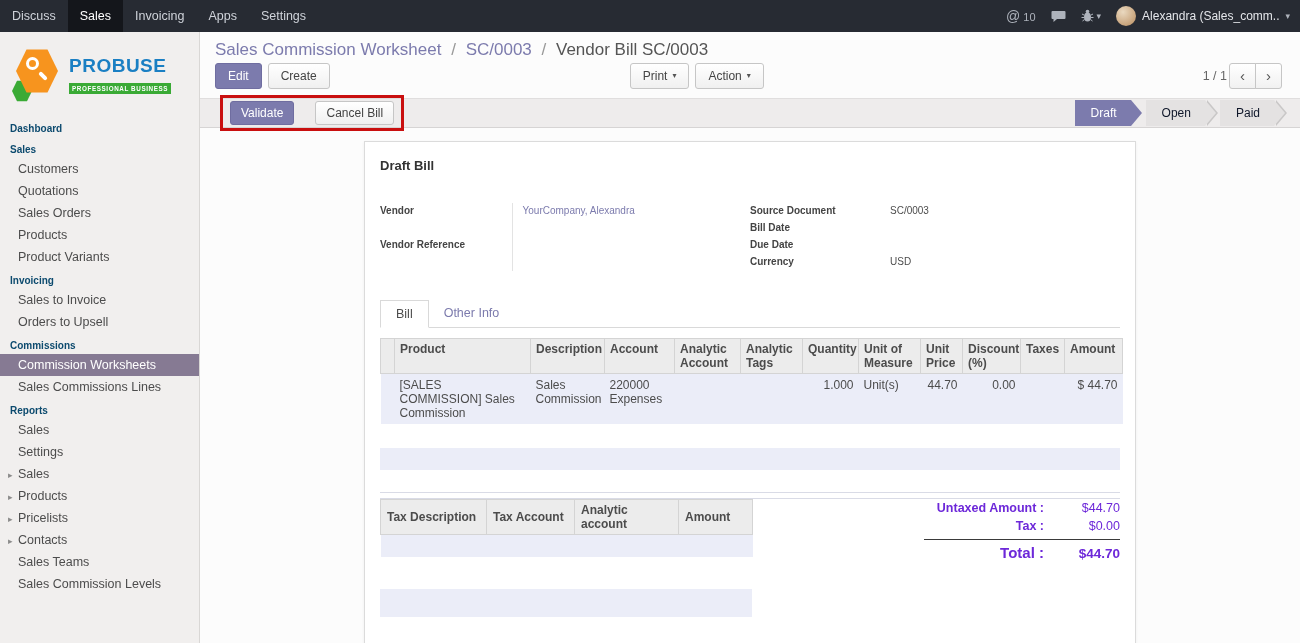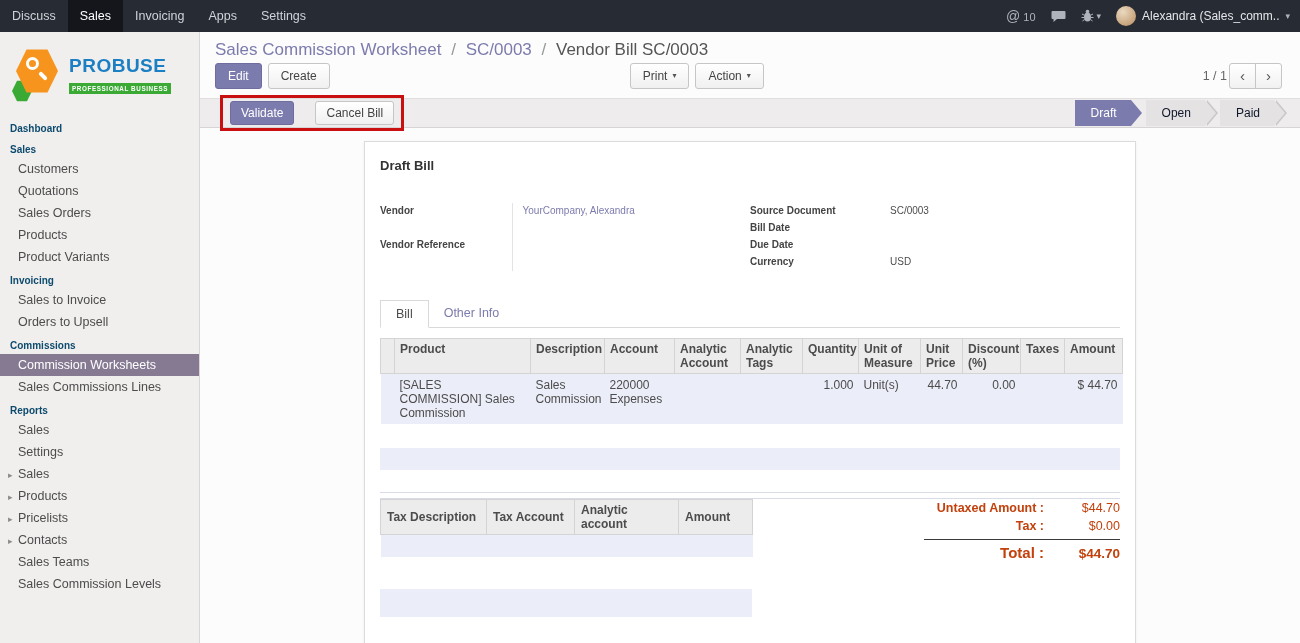--- a/index.html
+++ b/index.html
@@ -105,21 +105,21 @@
   .strip-full { height: 22px; background: #ebedf8; margin-top: 24px; }
   .sep-lines { margin-top: 22px; }
   .sep-lines .sl { height: 1px; background: #d9dbe6; }
   .sep-lines .sl:first-child { margin-bottom: 5px; }
 
   .bottom-flex { display: flex; align-items: flex-start; }
   .tax { border-collapse: collapse; table-layout: fixed; font-size: 12px; width: 372px; }
   .tax th { background: #ececec; border: 1px solid #d4d4d4; font-weight: bold; text-align: left; padding: 3px 6px; color: #4c4c4c; }
   .tax-empty td { height: 22px; background: #ebedf8; }
 
-  .totals { margin-left: auto; width: 196px; font-size: 12.5px; color: #c2410c; }
+  .totals { margin-left: auto; width: 196px; font-size: 12.5px; color: #6d28d9; }
   .trow { display: flex; align-items: baseline; padding: 2px 0; }
   .tlabel { flex: 1; text-align: right; font-weight: bold; }
   .tval { width: 76px; text-align: right; }
   .tsep { border-top: 1px solid #3a3a3a; margin: 4px 0 2px; }
   .trow.total .tlabel { font-size: 15px; }
   .trow.total .tval { font-weight: bold; font-size: 13.5px; }
   .final-strip { width: 372px; height: 28px; background: #ebedf8; margin-top: 26px; }
 </style>
 </head>
 <body>

